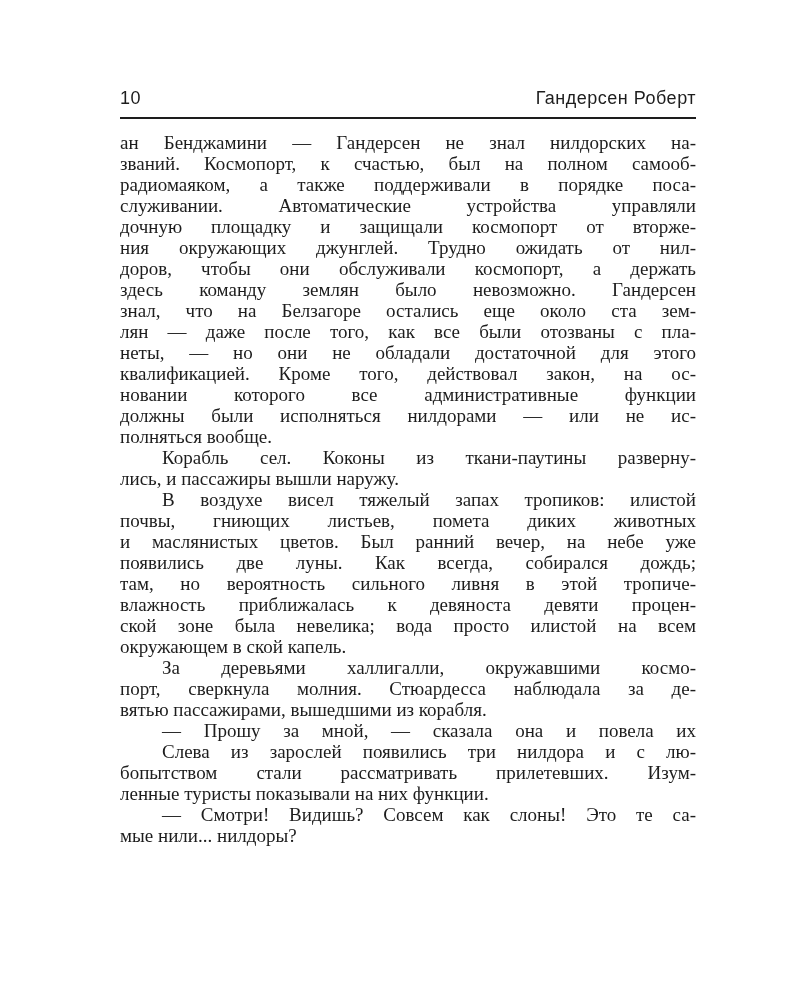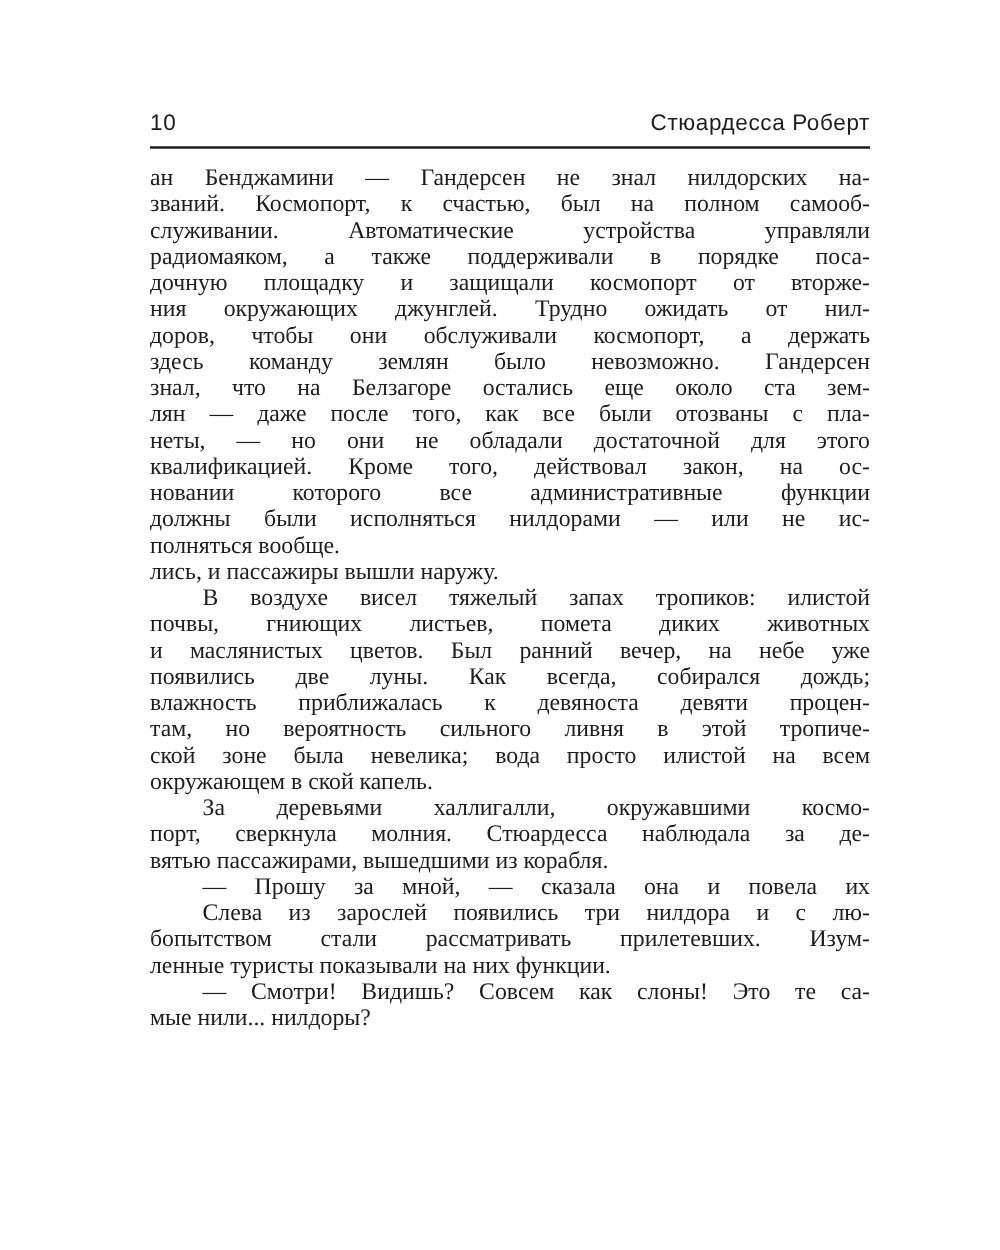--- a/index.html
+++ b/index.html
@@ -55,46 +55,47 @@
     text-indent: 42px;
   }
 </style>
 </head>
 <body>
 
 <div class="page">
   <div class="content">
     <div class="header">
       <span>10</span>
-      <span>Стюардесса Роберт</span>
+      <span>Гандерсен Роберт</span>
     </div>
     <div class="rule"></div>
     <div class="body-text">
         <div class="line">ан Бенджамини — Гандерсен не знал нилдорских на-</div>
         <div class="line">званий. Космопорт, к счастью, был на полном самооб-</div>
+        <div class="line">радиомаяком, а также поддерживали в порядке поса-</div>
         <div class="line">служивании. Автоматические устройства управляли</div>
-        <div class="line">радиомаяком, а также поддерживали в порядке поса-</div>
         <div class="line">дочную площадку и защищали космопорт от вторже-</div>
         <div class="line">ния окружающих джунглей. Трудно ожидать от нил-</div>
         <div class="line">доров, чтобы они обслуживали космопорт, а держать</div>
         <div class="line">здесь команду землян было невозможно. Гандерсен</div>
         <div class="line">знал, что на Белзагоре остались еще около ста зем-</div>
         <div class="line">лян — даже после того, как все были отозваны с пла-</div>
         <div class="line">неты, — но они не обладали достаточной для этого</div>
         <div class="line">квалификацией. Кроме того, действовал закон, на ос-</div>
         <div class="line">новании которого все административные функции</div>
         <div class="line">должны были исполняться нилдорами — или не ис-</div>
         <div class="line last">полняться вообще.</div>
+        <div class="line indent">Корабль сел. Коконы из ткани-паутины разверну-</div>
         <div class="line last">лись, и пассажиры вышли наружу.</div>
         <div class="line indent">В воздухе висел тяжелый запах тропиков: илистой</div>
         <div class="line">почвы, гниющих листьев, помета диких животных</div>
         <div class="line">и маслянистых цветов. Был ранний вечер, на небе уже</div>
         <div class="line">появились две луны. Как всегда, собирался дождь;</div>
+        <div class="line">там, но вероятность сильного ливня в этой тропиче-</div>
         <div class="line">влажность приближалась к девяноста девяти процен-</div>
-        <div class="line">там, но вероятность сильного ливня в этой тропиче-</div>
         <div class="line">ской зоне была невелика; вода просто илистой на всем</div>
         <div class="line last">окружающем в ской капель.</div>
         <div class="line indent">За деревьями халлигалли, окружавшими космо-</div>
         <div class="line">порт, сверкнула молния. Стюардесса наблюдала за де-</div>
         <div class="line last">вятью пассажирами, вышедшими из корабля.</div>
         <div class="line indent">— Прошу за мной, — сказала она и повела их</div>
         <div class="line indent">Слева из зарослей появились три нилдора и с лю-</div>
         <div class="line">бопытством стали рассматривать прилетевших. Изум-</div>
         <div class="line last">ленные туристы показывали на них функции.</div>
         <div class="line indent">— Смотри! Видишь? Совсем как слоны! Это те са-</div>

